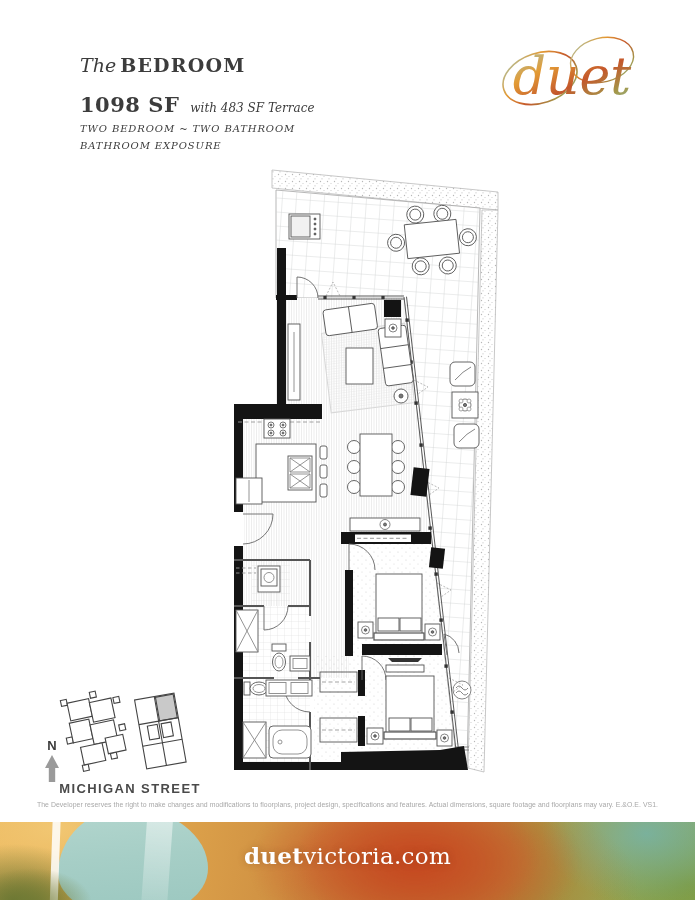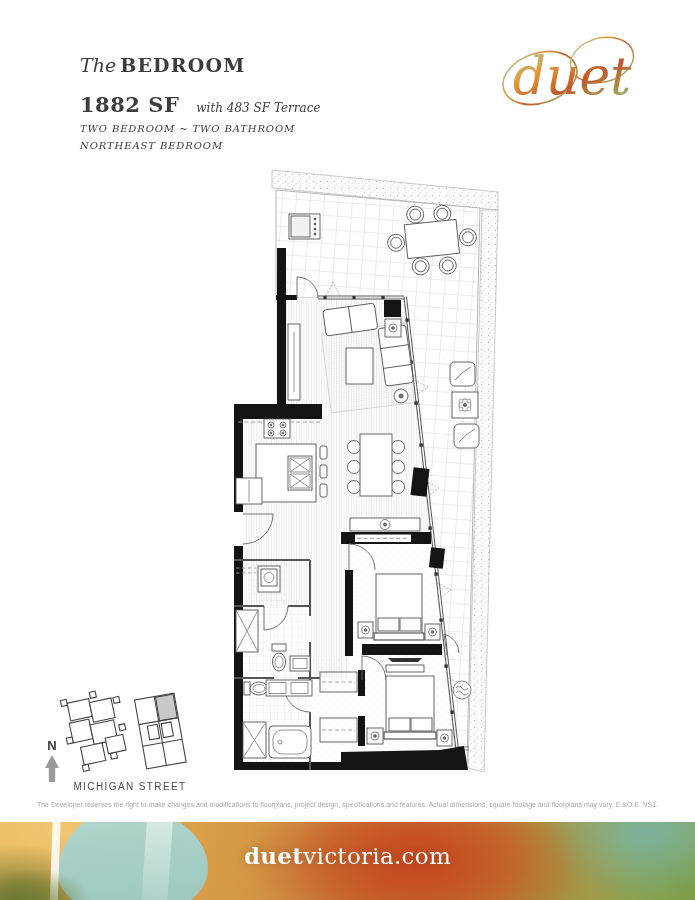--- a/index.html
+++ b/index.html
@@ -6,30 +6,30 @@
   .page{position:relative;width:695px;height:900px;background:#fff;overflow:hidden;
         font-family:"Liberation Sans",sans-serif;color:#3c3c3c;}
   
   .hdr{position:absolute;left:80px;top:54px;}
   .hdr-l1{font-family:"DejaVu Serif",serif;font-size:19px;line-height:22px;}
   .hdr-l1 .pre{font-style:italic;font-weight:400;margin-right:4px;}
   .hdr-l1 .name{font-weight:700;letter-spacing:1.2px;}
   .hdr-l2{font-family:"DejaVu Serif",serif;font-style:italic;font-size:14.5px;color:#9b9b9b;margin-top:3px;}
   .hdr-l3{font-family:"DejaVu Serif",serif;margin-top:16px;}
   .hdr-l3 .area{font-size:21px;font-weight:700;letter-spacing:.5px;}
-  .hdr-l3 .areanote{font-style:italic;font-size:12px;margin-left:17px;}
+  .hdr-l3 .areanote{font-style:italic;font-size:12px;margin-left:11px;}
   .hdr-l4,.hdr-l5{font-family:"DejaVu Serif",serif;font-size:10px;letter-spacing:.9px;margin-top:6px;font-style:italic;}
   
   .logo{position:absolute;left:486px;top:26px;width:172px;height:96px;}
   
   .plan{position:absolute;left:228px;top:166px;width:280px;height:612px;}
   
   .keyplan{position:absolute;left:35px;top:683px;width:160px;height:102px;}
   .street{position:absolute;left:55px;top:781px;width:150px;text-align:center;
-          font-size:10px;font-weight:normal;letter-spacing:1.4px;color:#4a4a4a;}
+          font-size:13px;font-weight:bold;letter-spacing:1.4px;color:#4a4a4a;}
   .disclaimer{position:absolute;left:0;top:801px;width:695px;text-align:center;
           font-size:6.9px;color:#a8a8a8;white-space:nowrap;letter-spacing:.05px;}
   
   .footer{position:absolute;left:0;top:822px;width:695px;height:78px;overflow:hidden;
     background:
       radial-gradient(170px 100px at 60% 45%, rgba(199,77,36,.92), rgba(199,77,36,0) 72%),
       radial-gradient(240px 130px at 66% 85%, rgba(170,112,40,.65), rgba(170,112,40,0) 75%),
       radial-gradient(150px 100px at 93% 15%, rgba(118,179,168,.85), rgba(118,179,168,0) 70%),
       radial-gradient(140px 90px at 99% 80%, rgba(124,154,63,.9), rgba(124,154,63,0) 70%),
       radial-gradient(130px 80px at 2% 100%, rgba(103,116,50,.95), rgba(103,116,50,0) 70%),
@@ -56,24 +56,24 @@
 </head>
 <body>
 
 <div class="page">
 
   <div class="hdr">
     <div class="hdr-l1">
       <span class="pre">The</span><span class="name">BEDROOM</span>
     </div>
     <div class="hdr-l3">
-      <span class="area">1882 SF</span><span class="areanote">with 483 SF Terrace</span>
+      <span class="area">1098 SF</span><span class="areanote">with 483 SF Terrace</span>
     </div>
     <div class="hdr-l4">TWO BEDROOM ~ TWO BATHROOM</div>
-    <div class="hdr-l5">NORTHEAST BEDROOM</div>
+    <div class="hdr-l5">BATHROOM EXPOSURE</div>
   </div>
 
   <svg class="logo" viewBox="0 0 172 96">
     <defs>
       <linearGradient id="lg" x1="0" y1="0" x2="1" y2="1">
         <stop offset="0" stop-color="#9ec9bd"></stop>
           <stop offset="0.32" stop-color="#e39b35"></stop>
         <stop offset="0.58" stop-color="#c4572b"></stop>
           <stop offset="0.82" stop-color="#a3984a"></stop>
         <stop offset="1" stop-color="#8fc1b5"></stop>

